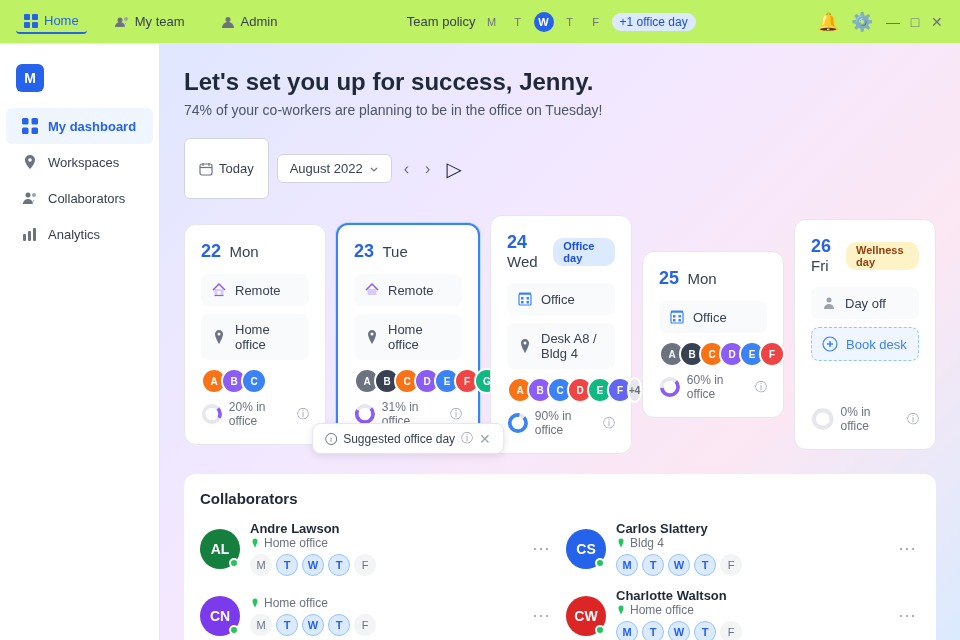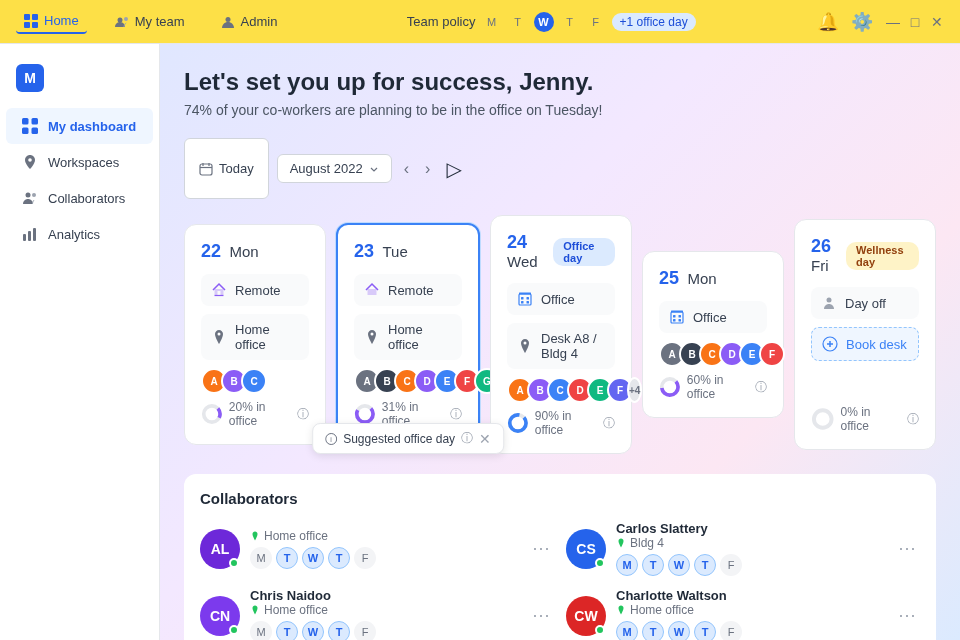--- a/index.html
+++ b/index.html
@@ -1,20 +1,20 @@
 <!DOCTYPE html>
 <html><head>
   <meta charset="utf-8">
   <style>
     * { box-sizing: border-box; margin: 0; padding: 0; }
     body { font-family: 'Segoe UI', Arial, sans-serif; background: #f3f4f6; width: 960px; height: 640px; overflow: hidden; display: flex; flex-direction: column; }
 
     
     .title-bar {
-      display: flex; align-items: center; background: #fde047;
+      display: flex; align-items: center; background: #bef264;
       padding: 0 16px; height: 44px; border-bottom: 1px solid #e5e7eb;
       justify-content: space-between; flex-shrink: 0;
     }
     .title-bar-left { display: flex; align-items: center; gap: 20px; }
     .title-bar-tab { display: flex; align-items: center; gap: 6px; font-size: 13px; color: #374151; cursor: pointer; padding: 4px 8px; border-radius: 4px; }
     .title-bar-tab.active { color: #2563eb; border-bottom: 2px solid #2563eb; }
     .title-bar-right { display: flex; align-items: center; gap: 12px; }
     .team-policy { font-size: 13px; color: #374151; display: flex; align-items: center; gap: 6px; }
     .policy-day { display: inline-flex; align-items: center; justify-content: center; width: 20px; height: 20px; border-radius: 50%; font-size: 11px; color: #6b7280; }
     .policy-day.highlight { background: #2563eb; color: #fff; font-weight: 600; }
@@ -411,24 +411,25 @@
         </div>
       </div>
     </div>
 
     <div class="collaborators-section">
       <div class="collaborators-title">Collaborators</div>
       <div class="collab-grid">
 
         <div class="collab-item">
           <div class="collab-avatar">
-            <div style="width:40px;height:40px;border-radius:50%;background:#6d28d9;display:flex;align-items:center;justify-content:center;color:#fff;font-size:14px;font-weight:600;">AL</div>
+            <div style="width:40px;height:40px;border-radius:50%;background:#15803d;display:flex;align-items:center;justify-content:center;color:#fff;font-size:14px;font-weight:600;">AL</div>
             <div class="collab-status status-online"></div>
           </div>
           <div class="collab-info">
+            <div class="collab-name">Andre Lawson</div>
             <div class="collab-location">
               <svg width="10" height="10" viewBox="0 0 10 10" fill="none">
                 <path d="M5 0.5C3.6 0.5 2.5 1.6 2.5 3c0 2.2 2.5 6.5 2.5 6.5S7.5 5.2 7.5 3C7.5 1.6 6.4 0.5 5 0.5z" fill="#22c55e"></path>
               </svg>
               <span>Home office</span>
             </div>
             <div class="collab-days">
               <div class="day-pill">M</div>
               <div class="day-pill active">T</div>
               <div class="day-pill active">W</div>
@@ -462,21 +463,20 @@
           </div>
           <div class="collab-more">···</div>
         </div>
 
         <div class="collab-item">
           <div class="collab-avatar">
             <div style="width:40px;height:40px;border-radius:50%;background:#7c3aed;display:flex;align-items:center;justify-content:center;color:#fff;font-size:14px;font-weight:600;">CN</div>
             <div class="collab-status" style="background:#22c55e;width:10px;height:10px;border-radius:50%;position:absolute;bottom:1px;right:1px;border:2px solid #fff;"></div>
           </div>
           <div class="collab-info">
-            <div class="collab-name">Chris Naidoo</div>
             <div class="collab-location">
               <svg width="10" height="10" viewBox="0 0 10 10" fill="none">
                 <path d="M5 0.5C3.6 0.5 2.5 1.6 2.5 3c0 2.2 2.5 6.5 2.5 6.5S7.5 5.2 7.5 3C7.5 1.6 6.4 0.5 5 0.5z" fill="#22c55e"></path>
               </svg>
               <span>Home office</span>
             </div>
             <div class="collab-days">
               <div class="day-pill">M</div>
               <div class="day-pill active">T</div>
               <div class="day-pill active">W</div>

